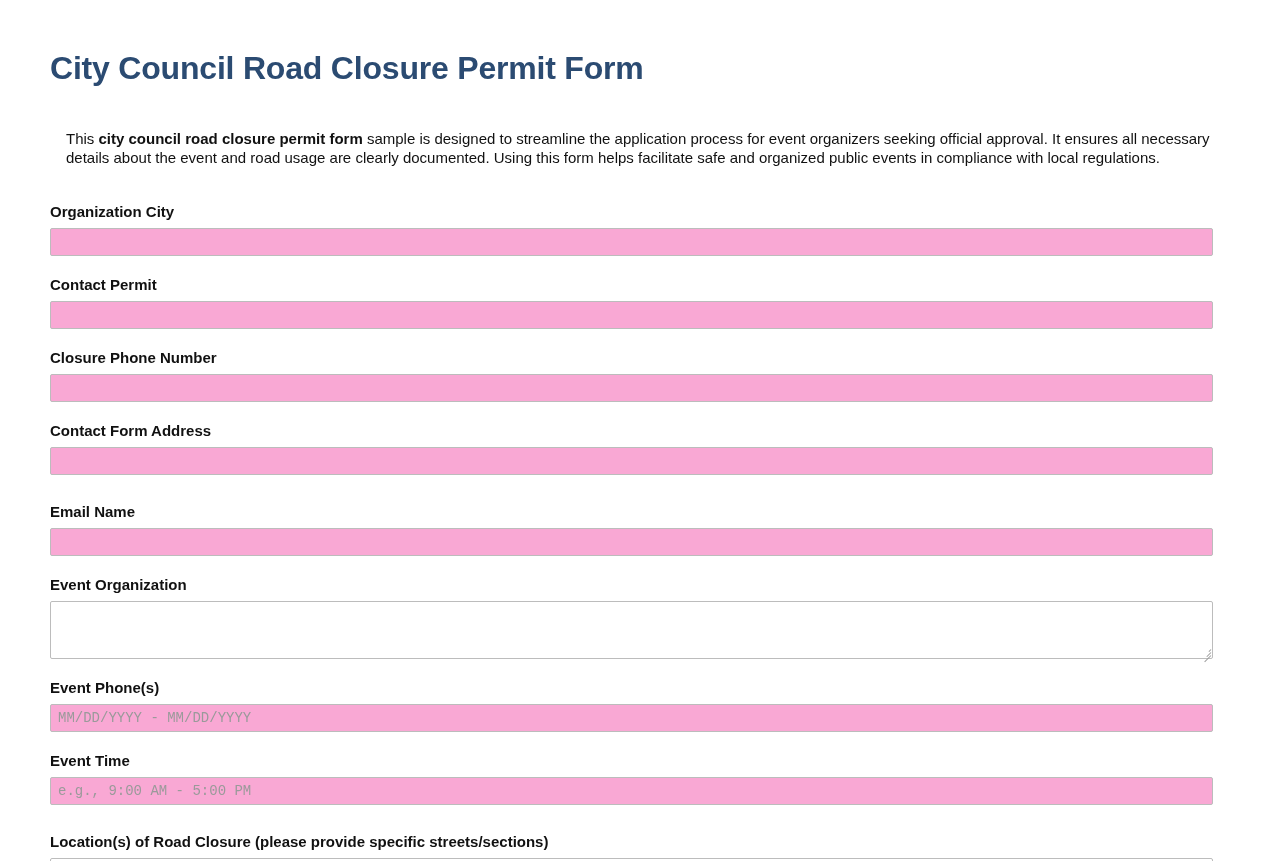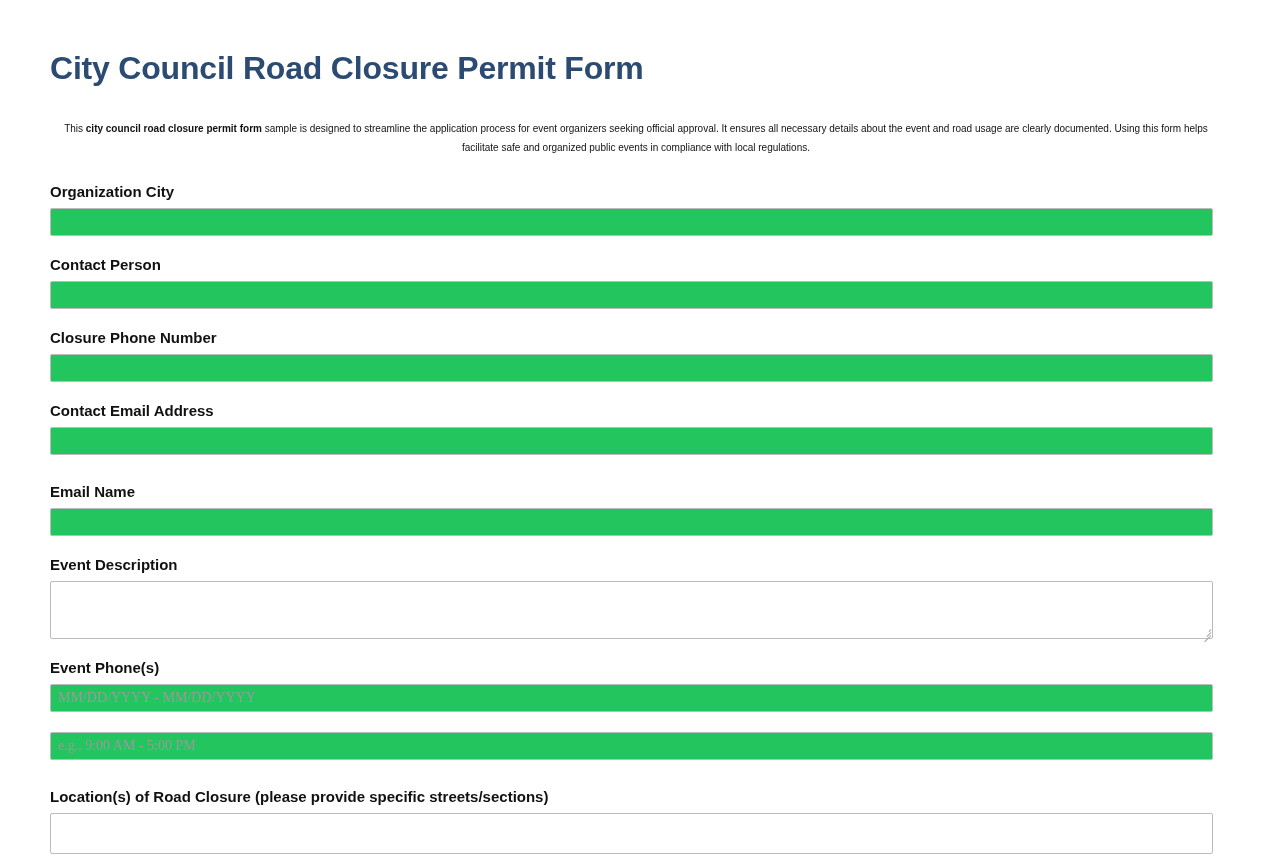--- a/index.html
+++ b/index.html
@@ -23,27 +23,26 @@
   .page-title {
     font-size: 32px;
     font-weight: bold;
     color: #2b4b72;
     margin: 0;
     padding-top: 48px;
     line-height: 40px;
     letter-spacing: -0.2px;
   }
   .intro {
-    font-size: 10px;
+    font-size: 15px;
     line-height: 18.5px;
     color: #111111;
-    margin: 6px;
+    margin: 16px;
     padding-top: 26px;
     width: 1160px;
-    text-align: center;
   }
   .intro b {
     font-weight: bold;
   }
   .field {
     padding-top: 20px;
   }
   .field.gap-large {
     padding-top: 28px;
   }
@@ -55,22 +54,22 @@
     line-height: 18px;
     margin-bottom: 7px;
   }
   .text-input {
     display: block;
     box-sizing: border-box;
     width: 1163px;
     height: 28px;
     border: 1px solid #bcbcbc;
     border-radius: 2px;
-    background: #22c55e;
-    font-family: Liberation Serif, serif;
+    background: #f9a8d4;
+    font-family: Liberation Mono, monospace;
     font-size: 14px;
     color: #222222;
     padding: 2px 7px;
     outline: none;
   }
   .text-input::placeholder {
     color: #9a9a9a;
     opacity: 1;
   }
   .textarea-wrap {
@@ -123,57 +122,58 @@
   <p class="intro">
     <span>This </span><b>city council road closure permit form</b><span> sample is designed to streamline the application process for event organizers seeking official approval. It ensures all necessary details about the event and road usage are clearly documented. Using this form helps facilitate safe and organized public events in compliance with local regulations.</span>
   </p>
 
   <div class="field">
     <label class="field-label">Organization City</label>
     <input class="text-input" type="text" placeholder="" style="">
   </div>
 
   <div class="field">
-    <label class="field-label">Contact Person</label>
+    <label class="field-label">Contact Permit</label>
     <input class="text-input" type="text" placeholder="" style="">
   </div>
 
   <div class="field">
     <label class="field-label">Closure Phone Number</label>
     <input class="text-input" type="text" placeholder="" style="">
   </div>
 
   <div class="field">
-    <label class="field-label">Contact Email Address</label>
+    <label class="field-label">Contact Form Address</label>
     <input class="text-input" type="text" placeholder="" style="">
   </div>
 
   <div class="field gap-large">
     <label class="field-label">Email Name</label>
     <input class="text-input" type="text" placeholder="" style="">
   </div>
 
   <div class="field">
-    <label class="field-label">Event Description</label>
+    <label class="field-label">Event Organization</label>
     <div class="textarea-wrap">
       <textarea class="textarea-input tall" placeholder="" style=""></textarea>
       <span class="resize-grip">
         <span class="l1"></span>
           <span class="l2"></span>
           <span class="l3"></span>
       </span>
     </div>
   </div>
 
   <div class="field">
     <label class="field-label">Event Phone(s)</label>
     <input class="text-input" type="text" placeholder="MM/DD/YYYY - MM/DD/YYYY" style="">
   </div>
 
   <div class="field">
+    <label class="field-label">Event Time</label>
     <input class="text-input" type="text" placeholder="e.g., 9:00 AM - 5:00 PM" style="">
   </div>
 
   <div class="field gap-large">
     <label class="field-label">Location(s) of Road Closure (please provide specific streets/sections)</label>
     <div class="textarea-wrap">
       <textarea class="textarea-input short" placeholder="" style=""></textarea>
 
     </div>
   </div>

